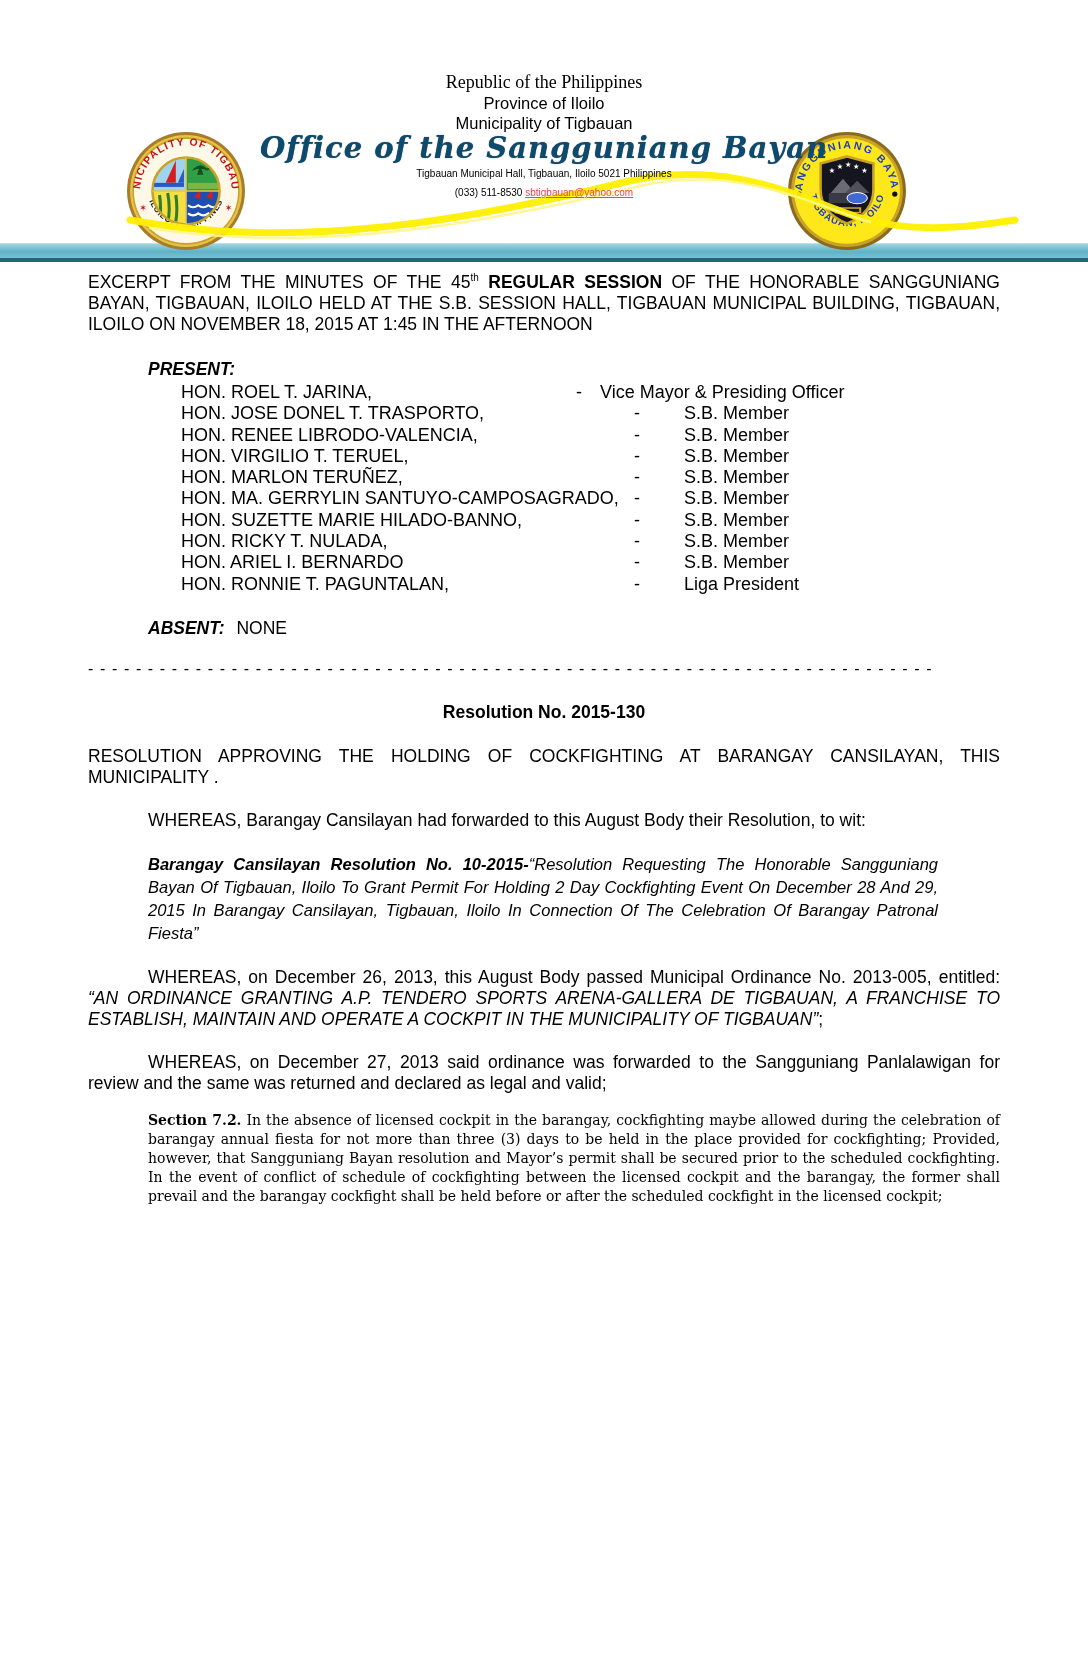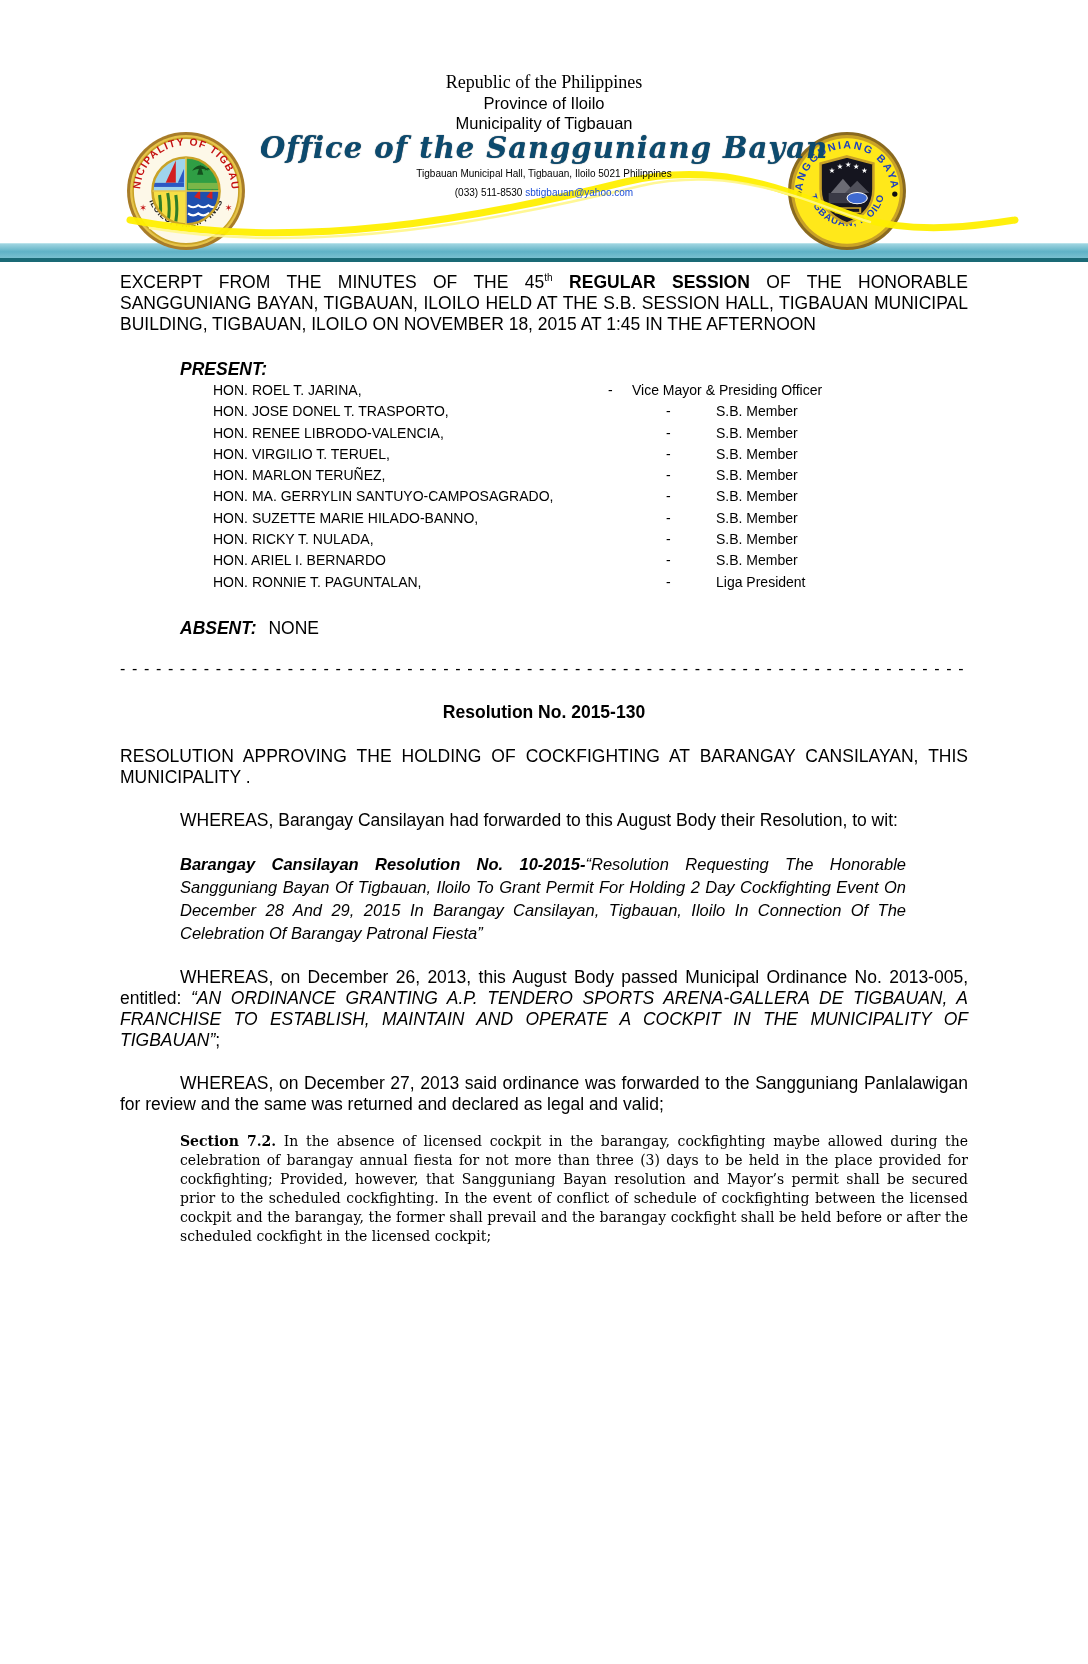--- a/index.html
+++ b/index.html
@@ -17,39 +17,39 @@
   .swoosh { position:absolute; left:0; top:120px; width:1088px; height:145px; z-index:2; pointer-events:none; }
   .header-text { position:relative; z-index:3; text-align:center; padding-top:72px; }
   .h-serif  { font-family:"Liberation Serif", serif; font-size:18px; line-height:21px; }
   .h-sans   { font-size:16.5px; line-height:20px; }
   .h-office {
     font-family:"DejaVu Serif", serif; font-style:italic; font-weight:bold;
     font-size:29px; line-height:31px; letter-spacing:1px; color:#0c4a6e;
     text-shadow:0 0 1px #555;
   }
   .h-addr, .h-contact { font-size:10px; line-height:19px; }
-  .email-link { color:#1d4ed8; cursor:pointer; }
+  .email-link { color:#ef4444; text-decoration:underline; cursor:pointer; }
 
   .teal-bar {
     margin-top:5px; height:14px;
     background:linear-gradient(#9ed4e0 0%, #5fb2c6 55%, #79c0d0 100%);
     border-top:1px solid #b9e2ea;
     border-bottom:4px solid #1a6a76;
   }
 
   
-  .content { padding:0 120px; }
+  .content { padding:0 88px; }
   sup { font-size:10px; vertical-align:super; line-height:0; }
 
   .excerpt { margin-top:10px; font-size:17.5px; line-height:21px; text-align:justify; }
   .excerpt b { font-weight:bold; }
 
   .present-label { margin-top:24px; margin-left:60px; font-size:17.5px; font-weight:bold; font-style:italic; }
   .rows { margin-top:2px; }
-  .prow { position:relative; height:21.3px; font-size:14px; }
+  .prow { position:relative; height:21.3px; font-size:18px; }
   .prow .nm   { position:absolute; left:93px; white-space:nowrap; }
   .prow .dash1 { position:absolute; left:488px; }
   .prow .role1 { position:absolute; left:512px; white-space:nowrap; }
   .prow .dashn { position:absolute; left:546px; }
   .prow .rolen { position:absolute; left:596px; white-space:nowrap; }
 
   .absent { margin-top:23px; margin-left:60px; font-size:17.5px; }
   .absent .lbl { font-weight:bold; font-style:italic; }
   .absent .val { margin-left:12px; }
 

